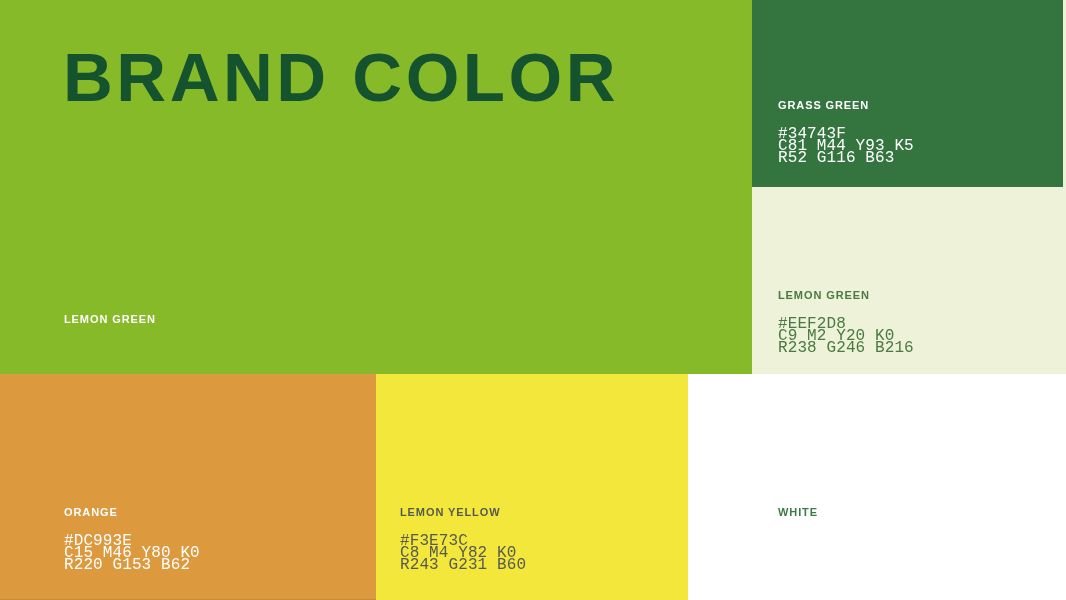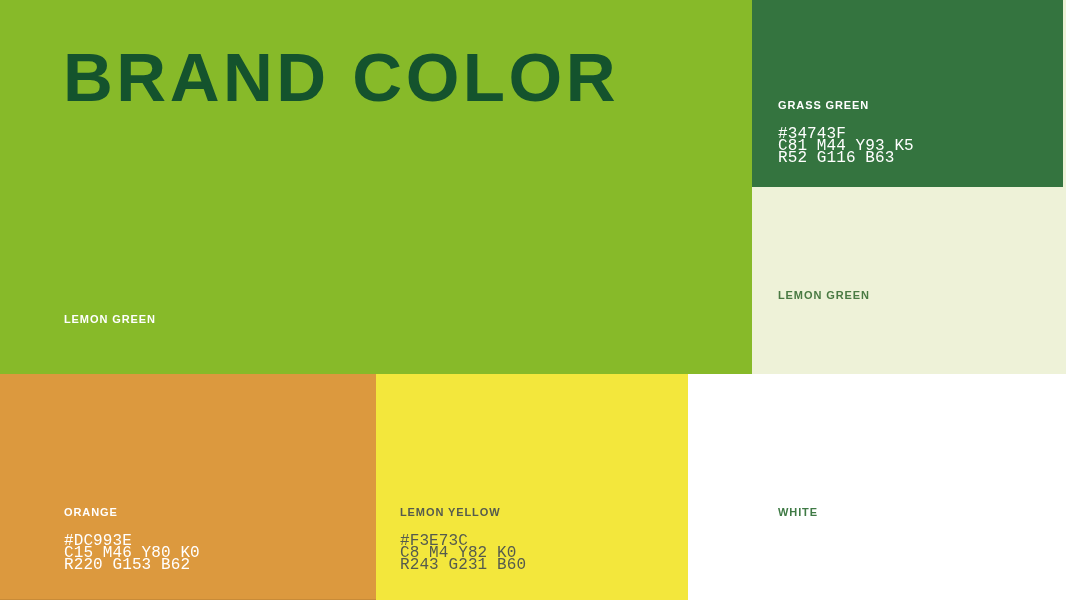--- a/index.html
+++ b/index.html
@@ -124,20 +124,25 @@
         <div>C81 M44 Y93 K5</div>
         <div>R52 G116 B63</div>
       </div>
     </div>
     <div id="right-edge-strip" style="background: rgb(238, 242, 216);"></div>
   </div>
 
   <div class="swatch" id="swatch-light-green" style="background: rgb(238, 242, 216); color: rgb(74, 122, 67);">
     <div class="swatch-body">
       <p class="swatch-name">LEMON GREEN</p>
+      <div class="swatch-values">
+        <div>#EEF2D8</div>
+        <div>C9 M2 Y20 K0</div>
+        <div>R238 G246 B216</div>
+      </div>
     </div>
   </div>
 
   <div class="swatch" id="swatch-orange" style="background: rgb(220, 153, 62); color: rgb(255, 255, 255);">
     <div class="swatch-body">
       <p class="swatch-name">ORANGE</p>
       <div class="swatch-values">
         <div>#DC993E</div>
         <div>C15 M46 Y80 K0</div>
         <div>R220 G153 B62</div>

